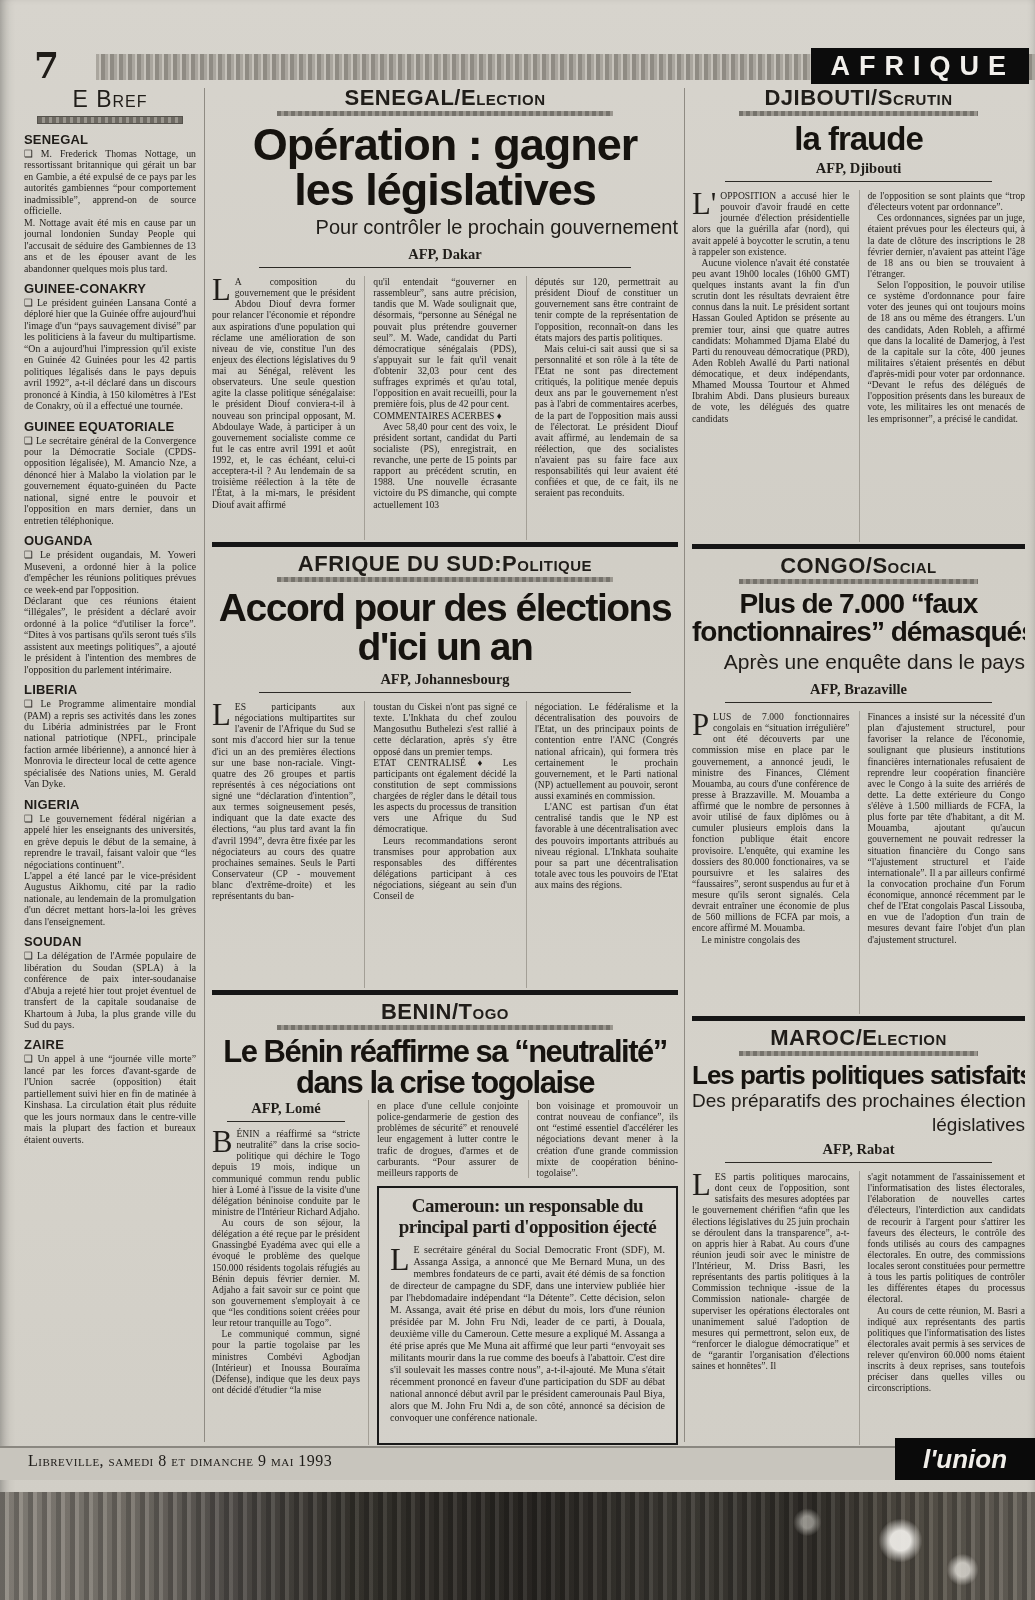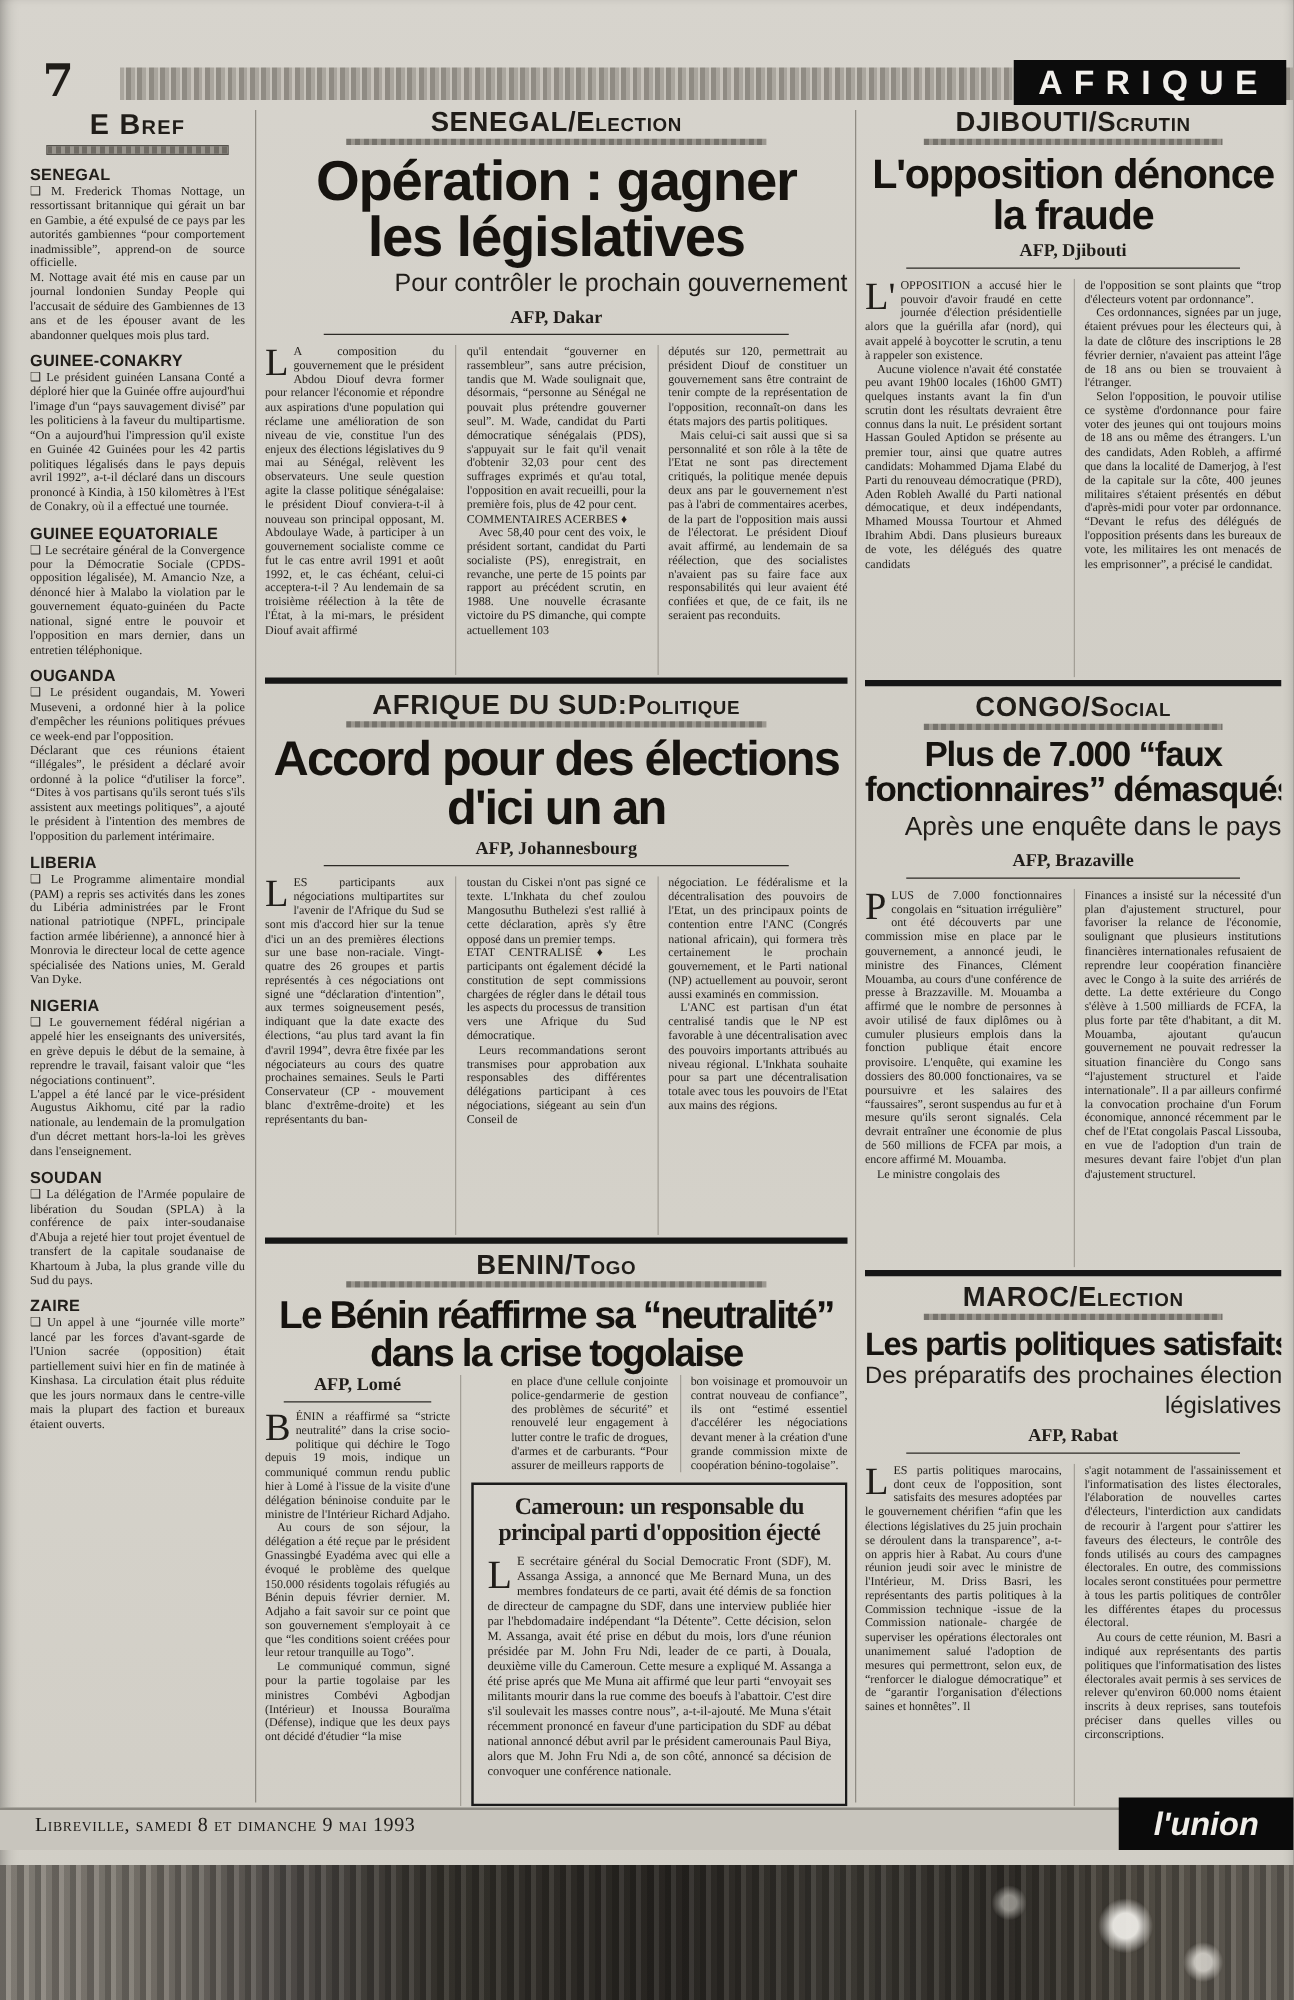--- a/index.html
+++ b/index.html
@@ -10,21 +10,21 @@
   
   .pagenum{position:absolute;left:34px;top:44px;font-family:"DejaVu Serif",serif;font-weight:bold;font-size:36px;}
   .band{position:absolute;left:96px;right:0;top:54px;height:26px;
         background:repeating-linear-gradient(90deg,#aaa69e 0 3px,#c6c2ba 3px 5px,#8f8b83 5px 9px);}
   .band-label{position:absolute;right:6px;top:48px;height:36px;line-height:36px;background:#0c0c0c;color:#f1efeb;
         font-family:"Liberation Sans","DejaVu Sans",sans-serif;font-weight:bold;font-size:27px;letter-spacing:9px;padding:0 14px 0 20px;}
   
   .vrule{position:absolute;top:88px;width:1px;height:1354px;background:#8f8b83;}
   
   .brief{position:absolute;left:24px;top:86px;width:172px;height:1356px;overflow:hidden;}
-  .brief-head{text-align:center;font-family:"Liberation Sans","DejaVu Sans",sans-serif;font-weight:bold;
+  .brief-head{text-align:center;font-family:"Liberation Sans","DejaVu Sans",sans-serif;font-weight:normal;
         font-size:23px;font-variant:small-caps;letter-spacing:1px;}
   .brief-bar{height:6px;margin:3px auto 8px;width:84%;
         background:repeating-linear-gradient(90deg,#6e6a63 0 4px,#9a968e 4px 7px);border:1px solid #55524c;}
   .bi-title{margin:7px 0 1px;font-family:"Liberation Sans","DejaVu Sans",sans-serif;font-weight:bold;font-size:13px;letter-spacing:.2px;}
   .bi-body{font-size:9.8px;line-height:1.17;text-align:justify;white-space:pre-line;}
   
   .midzone{position:absolute;left:212px;top:84px;width:466px;height:1361px;display:flex;flex-direction:column;}
   .rightzone{position:absolute;left:692px;top:84px;width:333px;height:1361px;display:flex;flex-direction:column;}
   article{display:flex;flex-direction:column;overflow:hidden;}
   .hrule{height:5px;background:#161616;margin:2px 0 3px;flex:none;}
@@ -41,21 +41,21 @@
   .cols{display:flex;gap:9px;flex:1 1 auto;min-height:0;overflow:hidden;margin-top:2px;}
   .col{flex:1;font-size:9.6px;line-height:1.16;text-align:justify;white-space:pre-line;overflow:hidden;}
   .col + .col{border-left:1px solid #a39f96;padding-left:8px;}
   .dc::first-letter{float:left;font-size:3.2em;line-height:.82;padding:2px 4px 0 0;font-weight:normal;}
   
   .benin-row{display:flex;gap:8px;flex:1;min-height:0;margin-top:2px;}
   .b-col1{width:148px;flex:none;display:flex;flex-direction:column;overflow:hidden;}
   .b-col1 .byline{margin-top:0;}
   .b-col1 .col{border:none;padding:0;}
   .b-right{flex:1;display:flex;flex-direction:column;min-width:0;border-left:1px solid #a39f96;padding-left:8px;}
-  .b-cols{display:flex;gap:9px;height:78px;overflow:hidden;flex:none;margin-left:32px;}
+  .b-cols{display:flex;gap:9px;height:78px;overflow:hidden;flex:none;}
   .cam-box{flex:1;margin-top:8px;border:2.5px solid #1a1a1a;background:rgba(255,255,255,.06);
         padding:8px 11px;overflow:hidden;display:flex;flex-direction:column;}
   .box-hl{text-align:center;font-family:"Liberation Serif","DejaVu Serif",serif;font-weight:bold;
         font-size:19px;line-height:1.1;letter-spacing:-0.5px;white-space:nowrap;}
   .box-body{margin-top:6px;font-size:10px;line-height:1.2;text-align:justify;white-space:pre-line;overflow:hidden;}
   
   #senegal .hl{font-size:45px;letter-spacing:-1px;}
   #senegal .subhead{font-size:20px;}
   #southafrica .hl{font-size:39px;letter-spacing:-1.5px;}
   #benin .hl{font-size:31px;letter-spacing:-1.5px;}
@@ -179,21 +179,20 @@
           </div>
         </div>
       </div>
     </article>
   </section>
 
   <section class="rightzone">
     <article id="djibouti">
       <div class="kicker">DJIBOUTI/Scrutin</div>
       <div class="kbar"></div>
-      <div class="hl">L'opposition dénonce</div>
       <div class="hl">la fraude</div>
       <div class="byline">AFP, Djibouti</div>
       <div class="cols">
         <div class="col dc">L'OPPOSITION a accusé hier le pouvoir d'avoir fraudé en cette journée d'élection présidentielle alors que la guérilla afar (nord), qui avait appelé à boycotter le scrutin, a tenu à rappeler son existence.
  Aucune violence n'avait été constatée peu avant 19h00 locales (16h00 GMT) quelques instants avant la fin d'un scrutin dont les résultats devraient être connus dans la nuit. Le président sortant Hassan Gouled Aptidon se présente au premier tour, ainsi que quatre autres candidats: Mohammed Djama Elabé du Parti du renouveau démocratique (PRD), Aden Robleh Awallé du Parti national démocatique, et deux indépendants, Mhamed Moussa Tourtour et Ahmed Ibrahim Abdi. Dans plusieurs bureaux de vote, les délégués des quatre candidats</div>
         <div class="col">de l'opposition se sont plaints que “trop d'électeurs votent par ordonnance”.
  Ces ordonnances, signées par un juge, étaient prévues pour les électeurs qui, à la date de clôture des inscriptions le 28 février dernier, n'avaient pas atteint l'âge de 18 ans ou bien se trouvaient à l'étranger.
  Selon l'opposition, le pouvoir utilise ce système d'ordonnance pour faire voter des jeunes qui ont toujours moins de 18 ans ou même des étrangers. L'un des candidats, Aden Robleh, a affirmé que dans la localité de Damerjog, à l'est de la capitale sur la côte, 400 jeunes militaires s'étaient présentés en début d'après-midi pour voter par ordonnance. “Devant le refus des délégués de l'opposition présents dans les bureaux de vote, les militaires les ont menacés de les emprisonner”, a précisé le candidat.</div>
       </div>
     </article>

